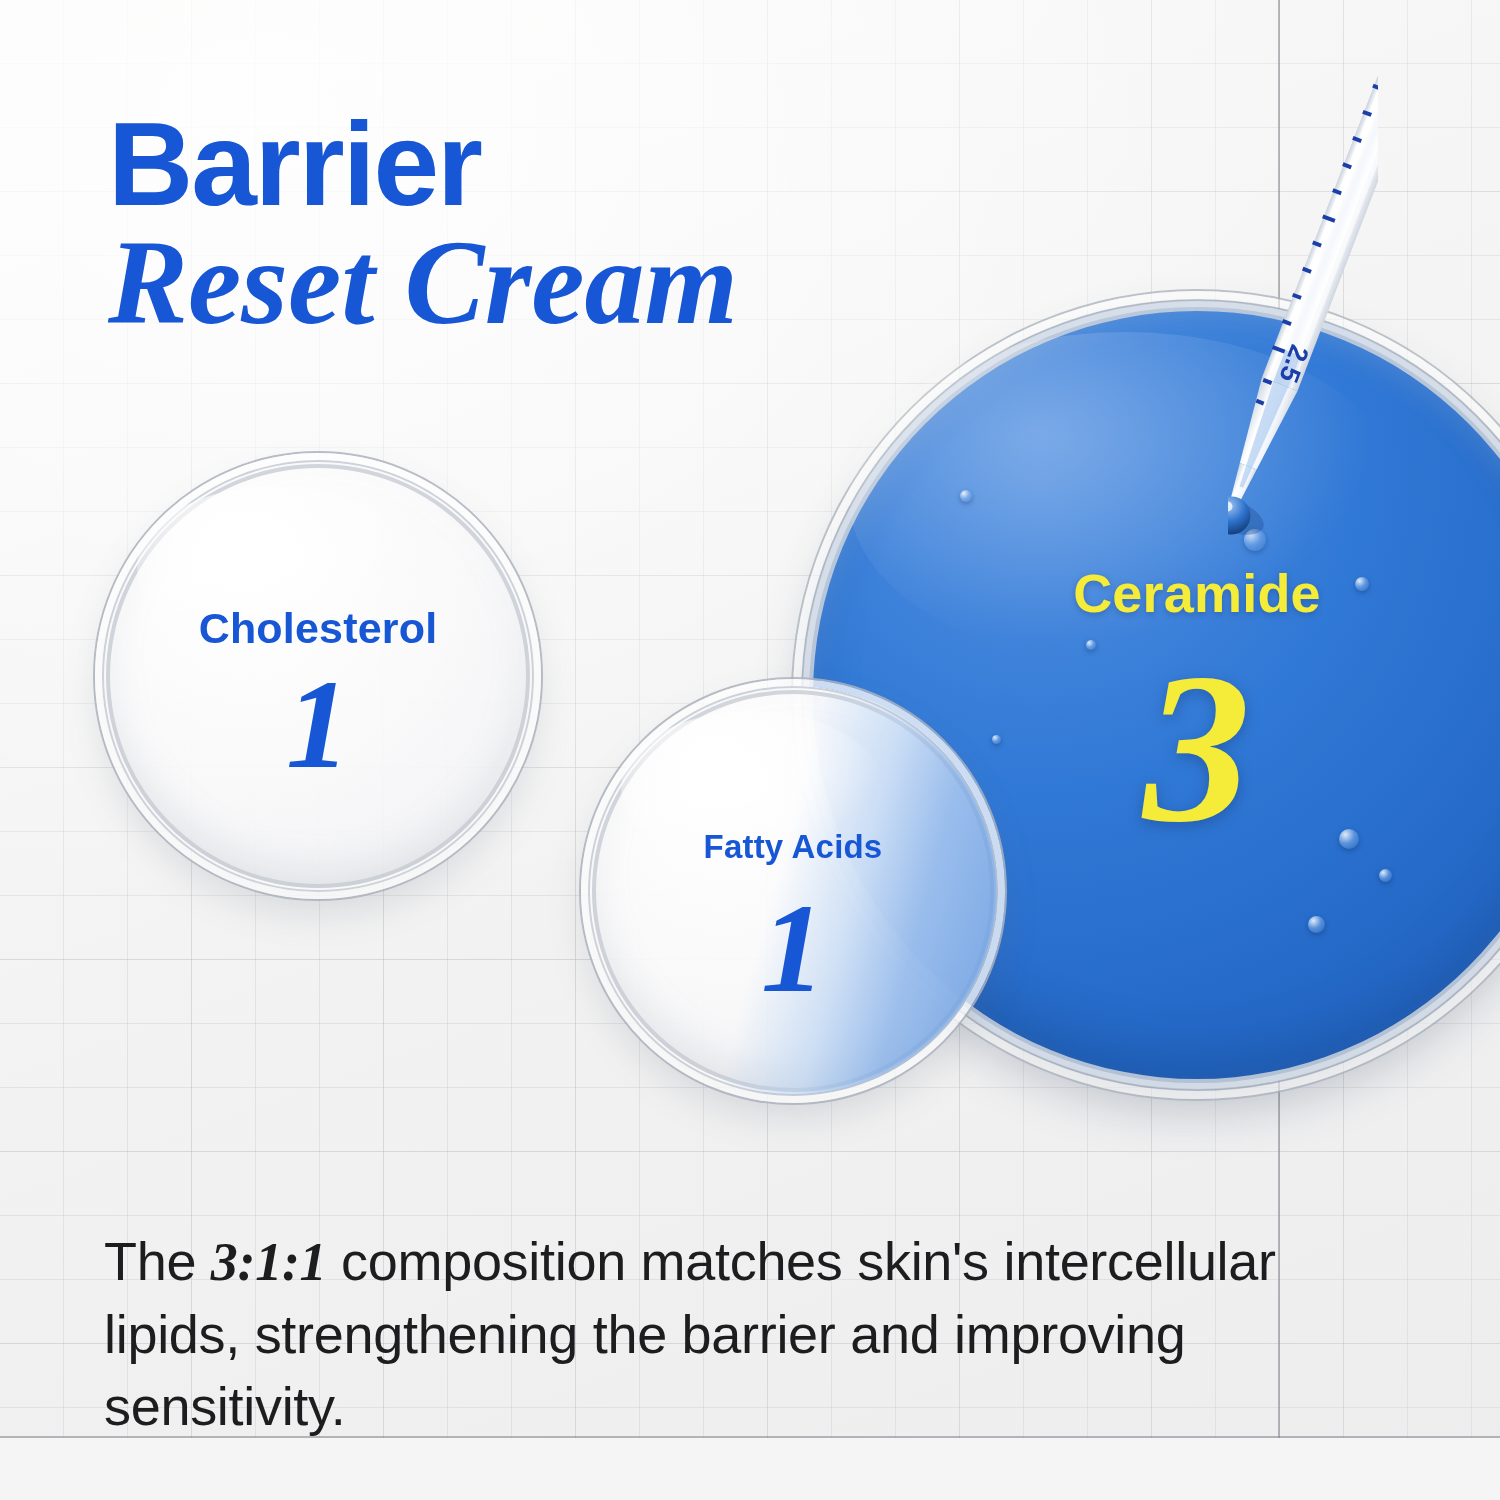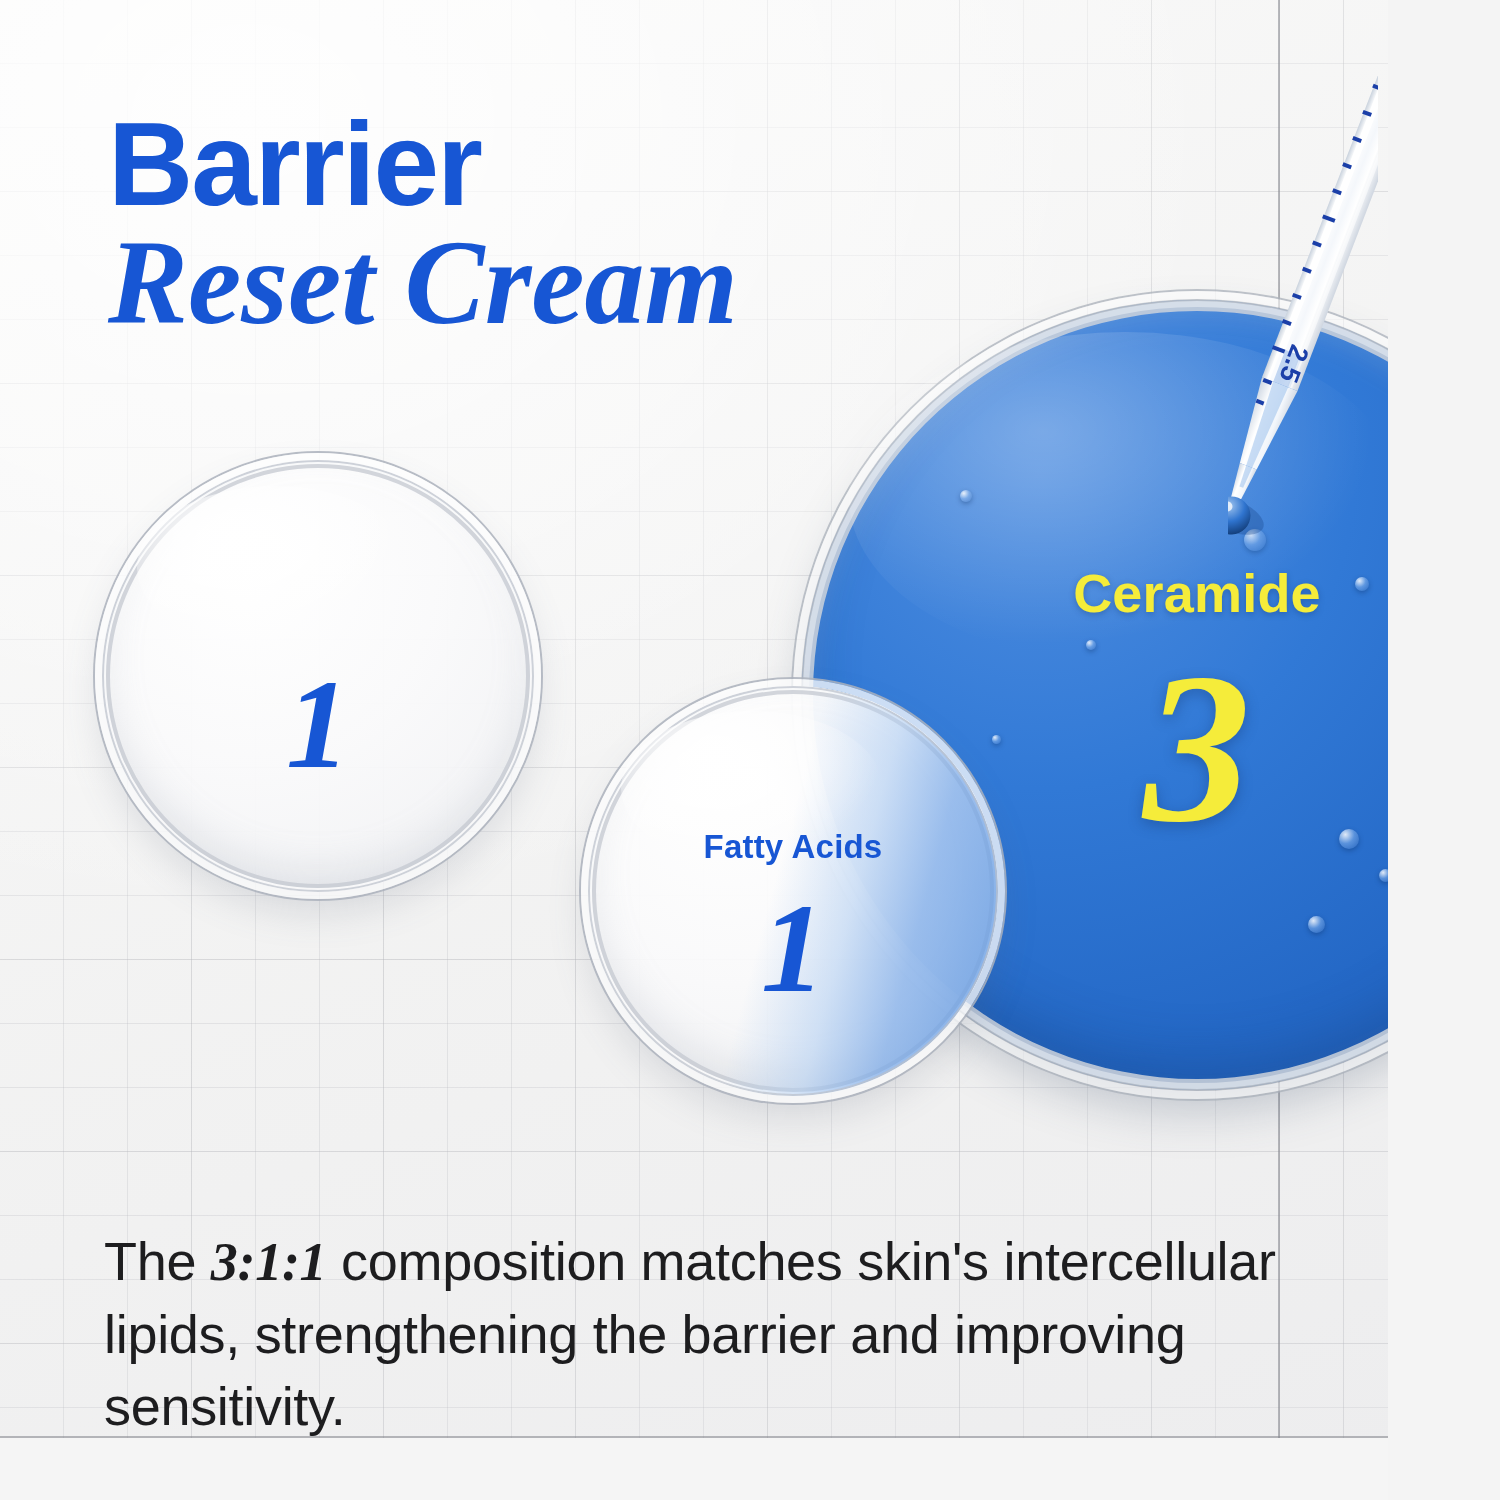--- a/index.html
+++ b/index.html
@@ -2,21 +2,21 @@
 <html><head>
 <meta charset="utf-8">
 <style>
   html,body{margin:0;padding:0;}
   body{
     width:1500px;height:1500px;overflow:hidden;
     font-family:"Liberation Sans", sans-serif;
     background:#f4f4f4;
   }
   #canvas{
-    position:relative;width:1388px;height:1500px;overflow:hidden;
+    position:relative;width:1500px;height:1500px;overflow:hidden;
     background:#c4b5fd;
   }
 
   
   .bg-grid{
     position:absolute;inset:0;
     background-color:#f4f4f3;
     background-image:
       linear-gradient(to right, rgba(170,172,176,.30) 1px, transparent 1px),
       linear-gradient(to bottom, rgba(170,172,176,.30) 1px, transparent 1px),
@@ -189,20 +189,21 @@
     <div class="bubble" style="left:64%;top:78%;width:17px;height:17px;"></div>
     <div class="bubble" style="left:56%;top:29%;width:22px;height:22px;opacity:.85"></div>
 
     <div class="dish-label">Ceramide</div>
     <div class="dish-num">3</div>
   </div>
 
   <div class="dish glass" id="dish-cholesterol">
     <div class="rim"></div>
     <div class="gloss"></div>
+    <div class="dish-label">Cholesterol</div>
     <div class="dish-num">1</div>
   </div>
 
   <div class="dish glass" id="dish-fatty">
     <div class="refract"></div>
     <div class="rim"></div>
     <div class="gloss"></div>
     <div class="dish-label">Fatty Acids</div>
     <div class="dish-num">1</div>
   </div>

